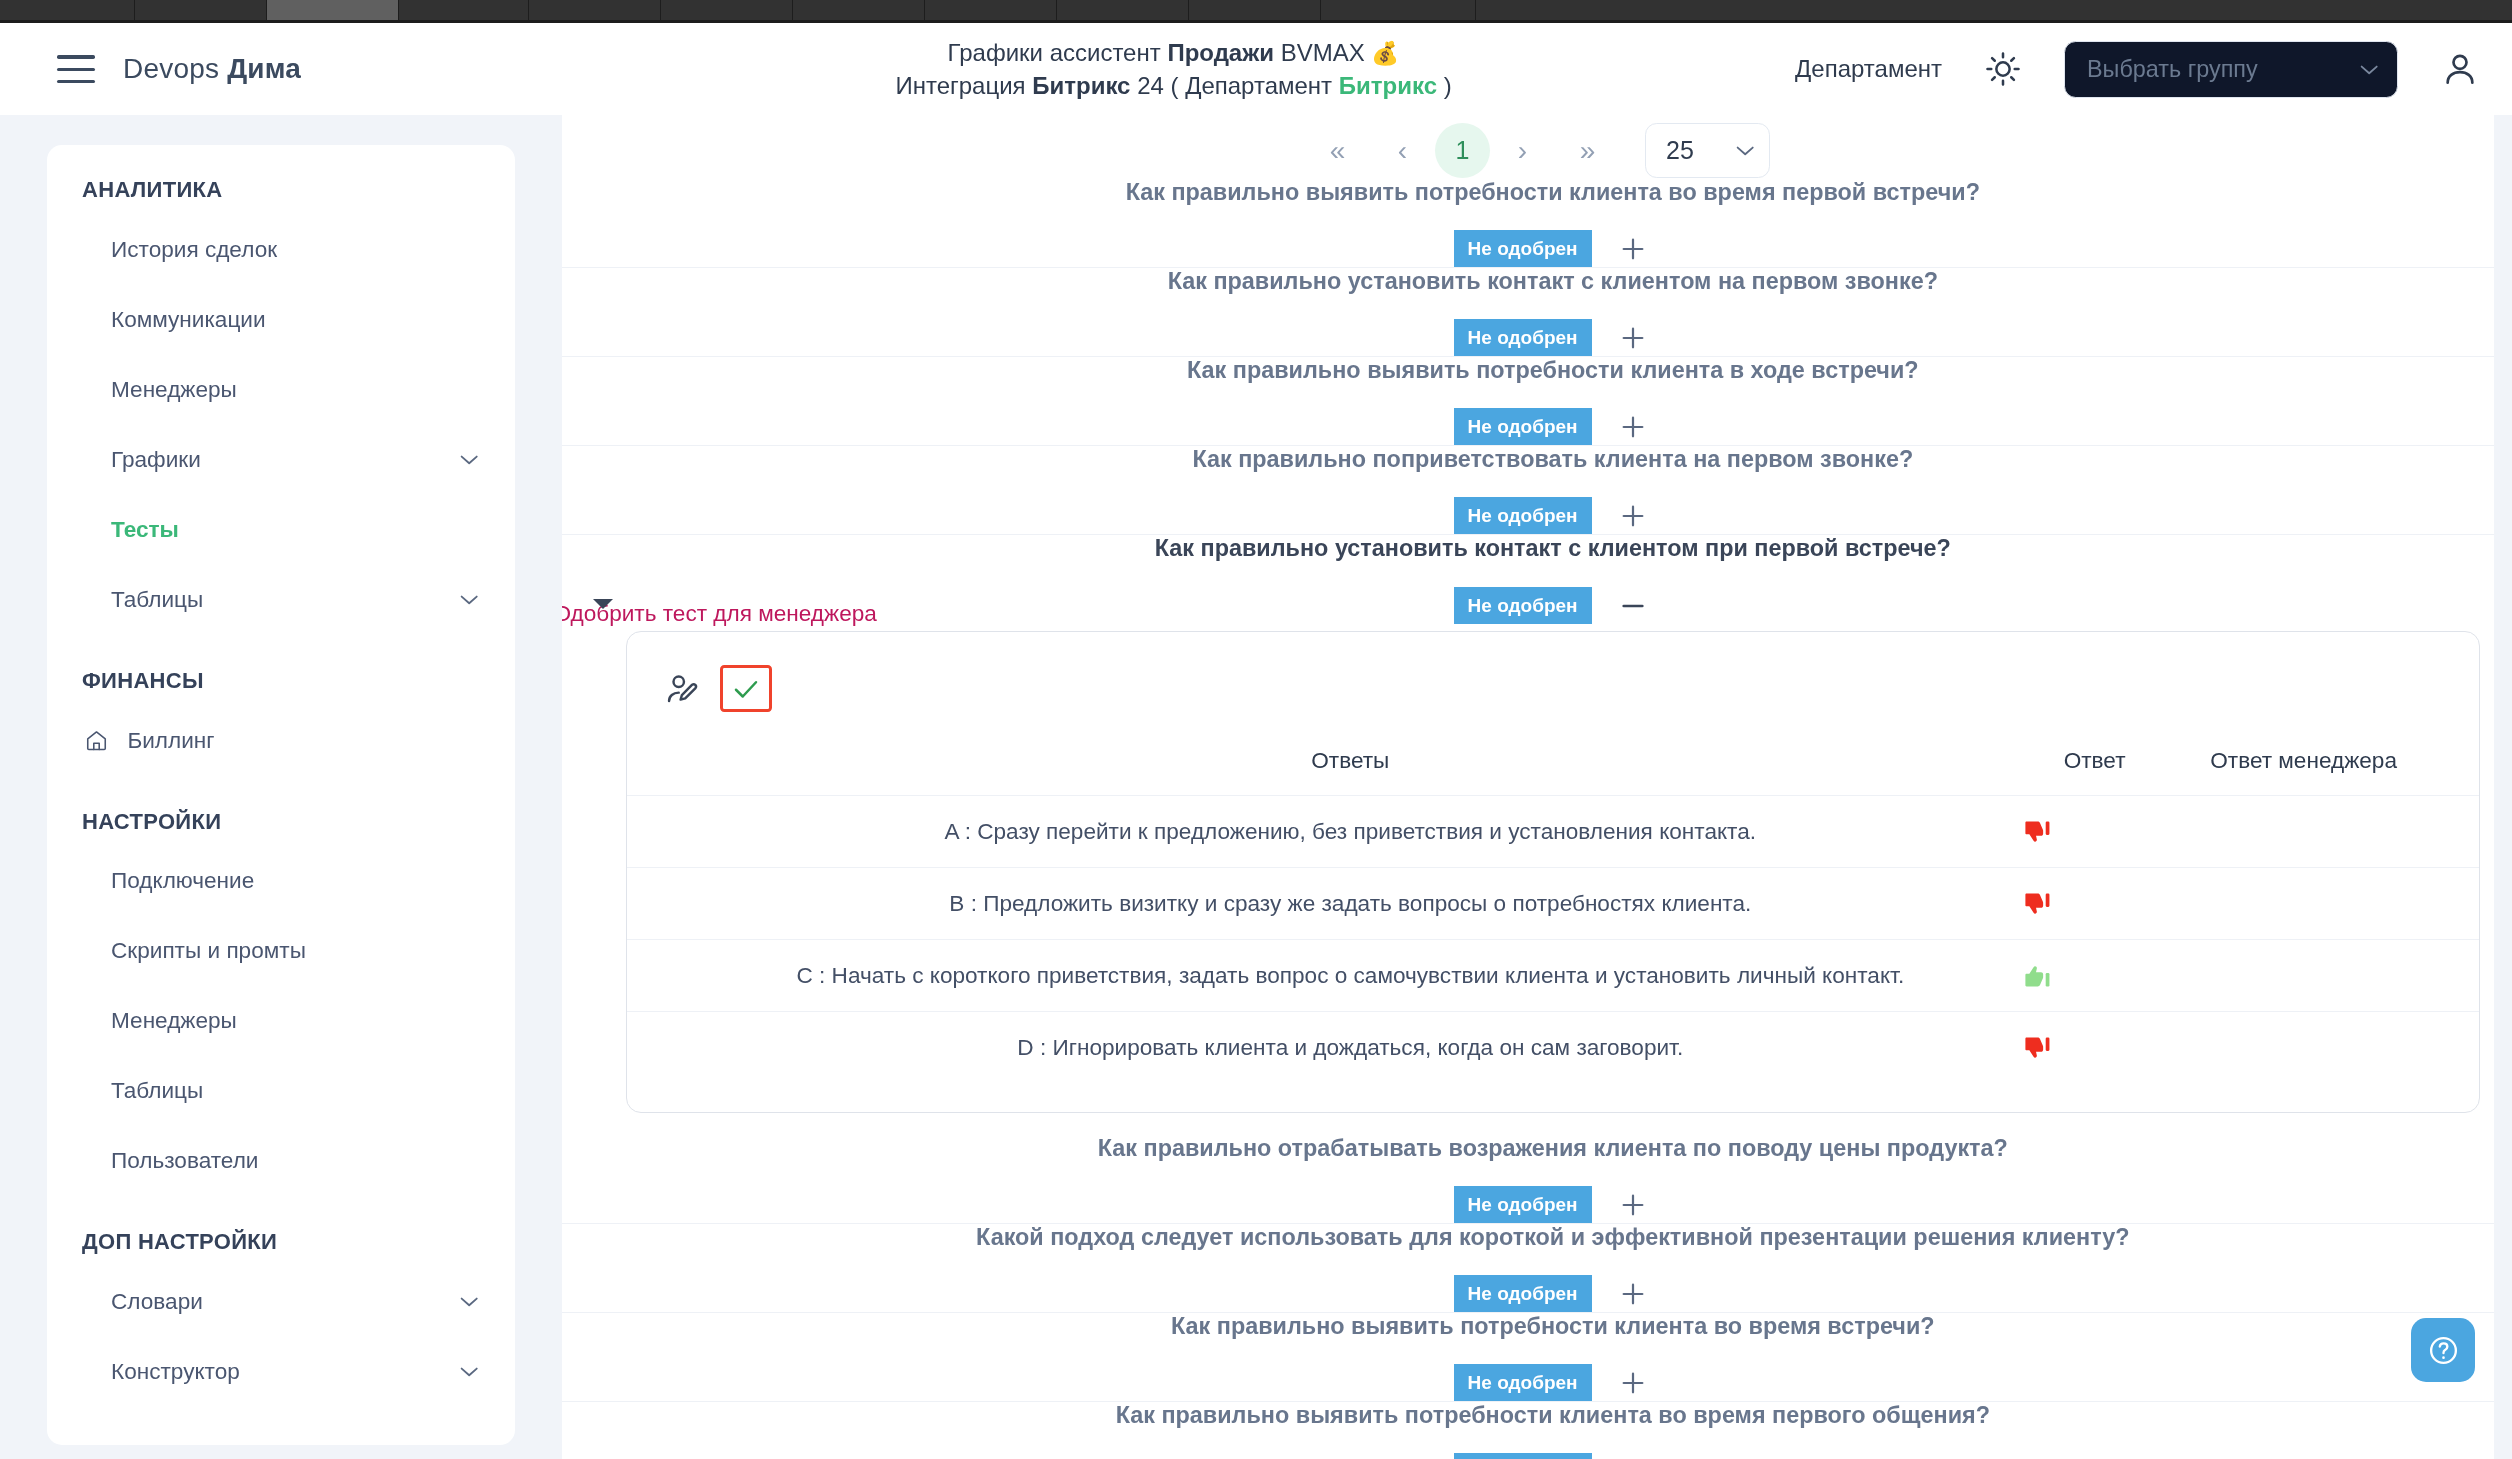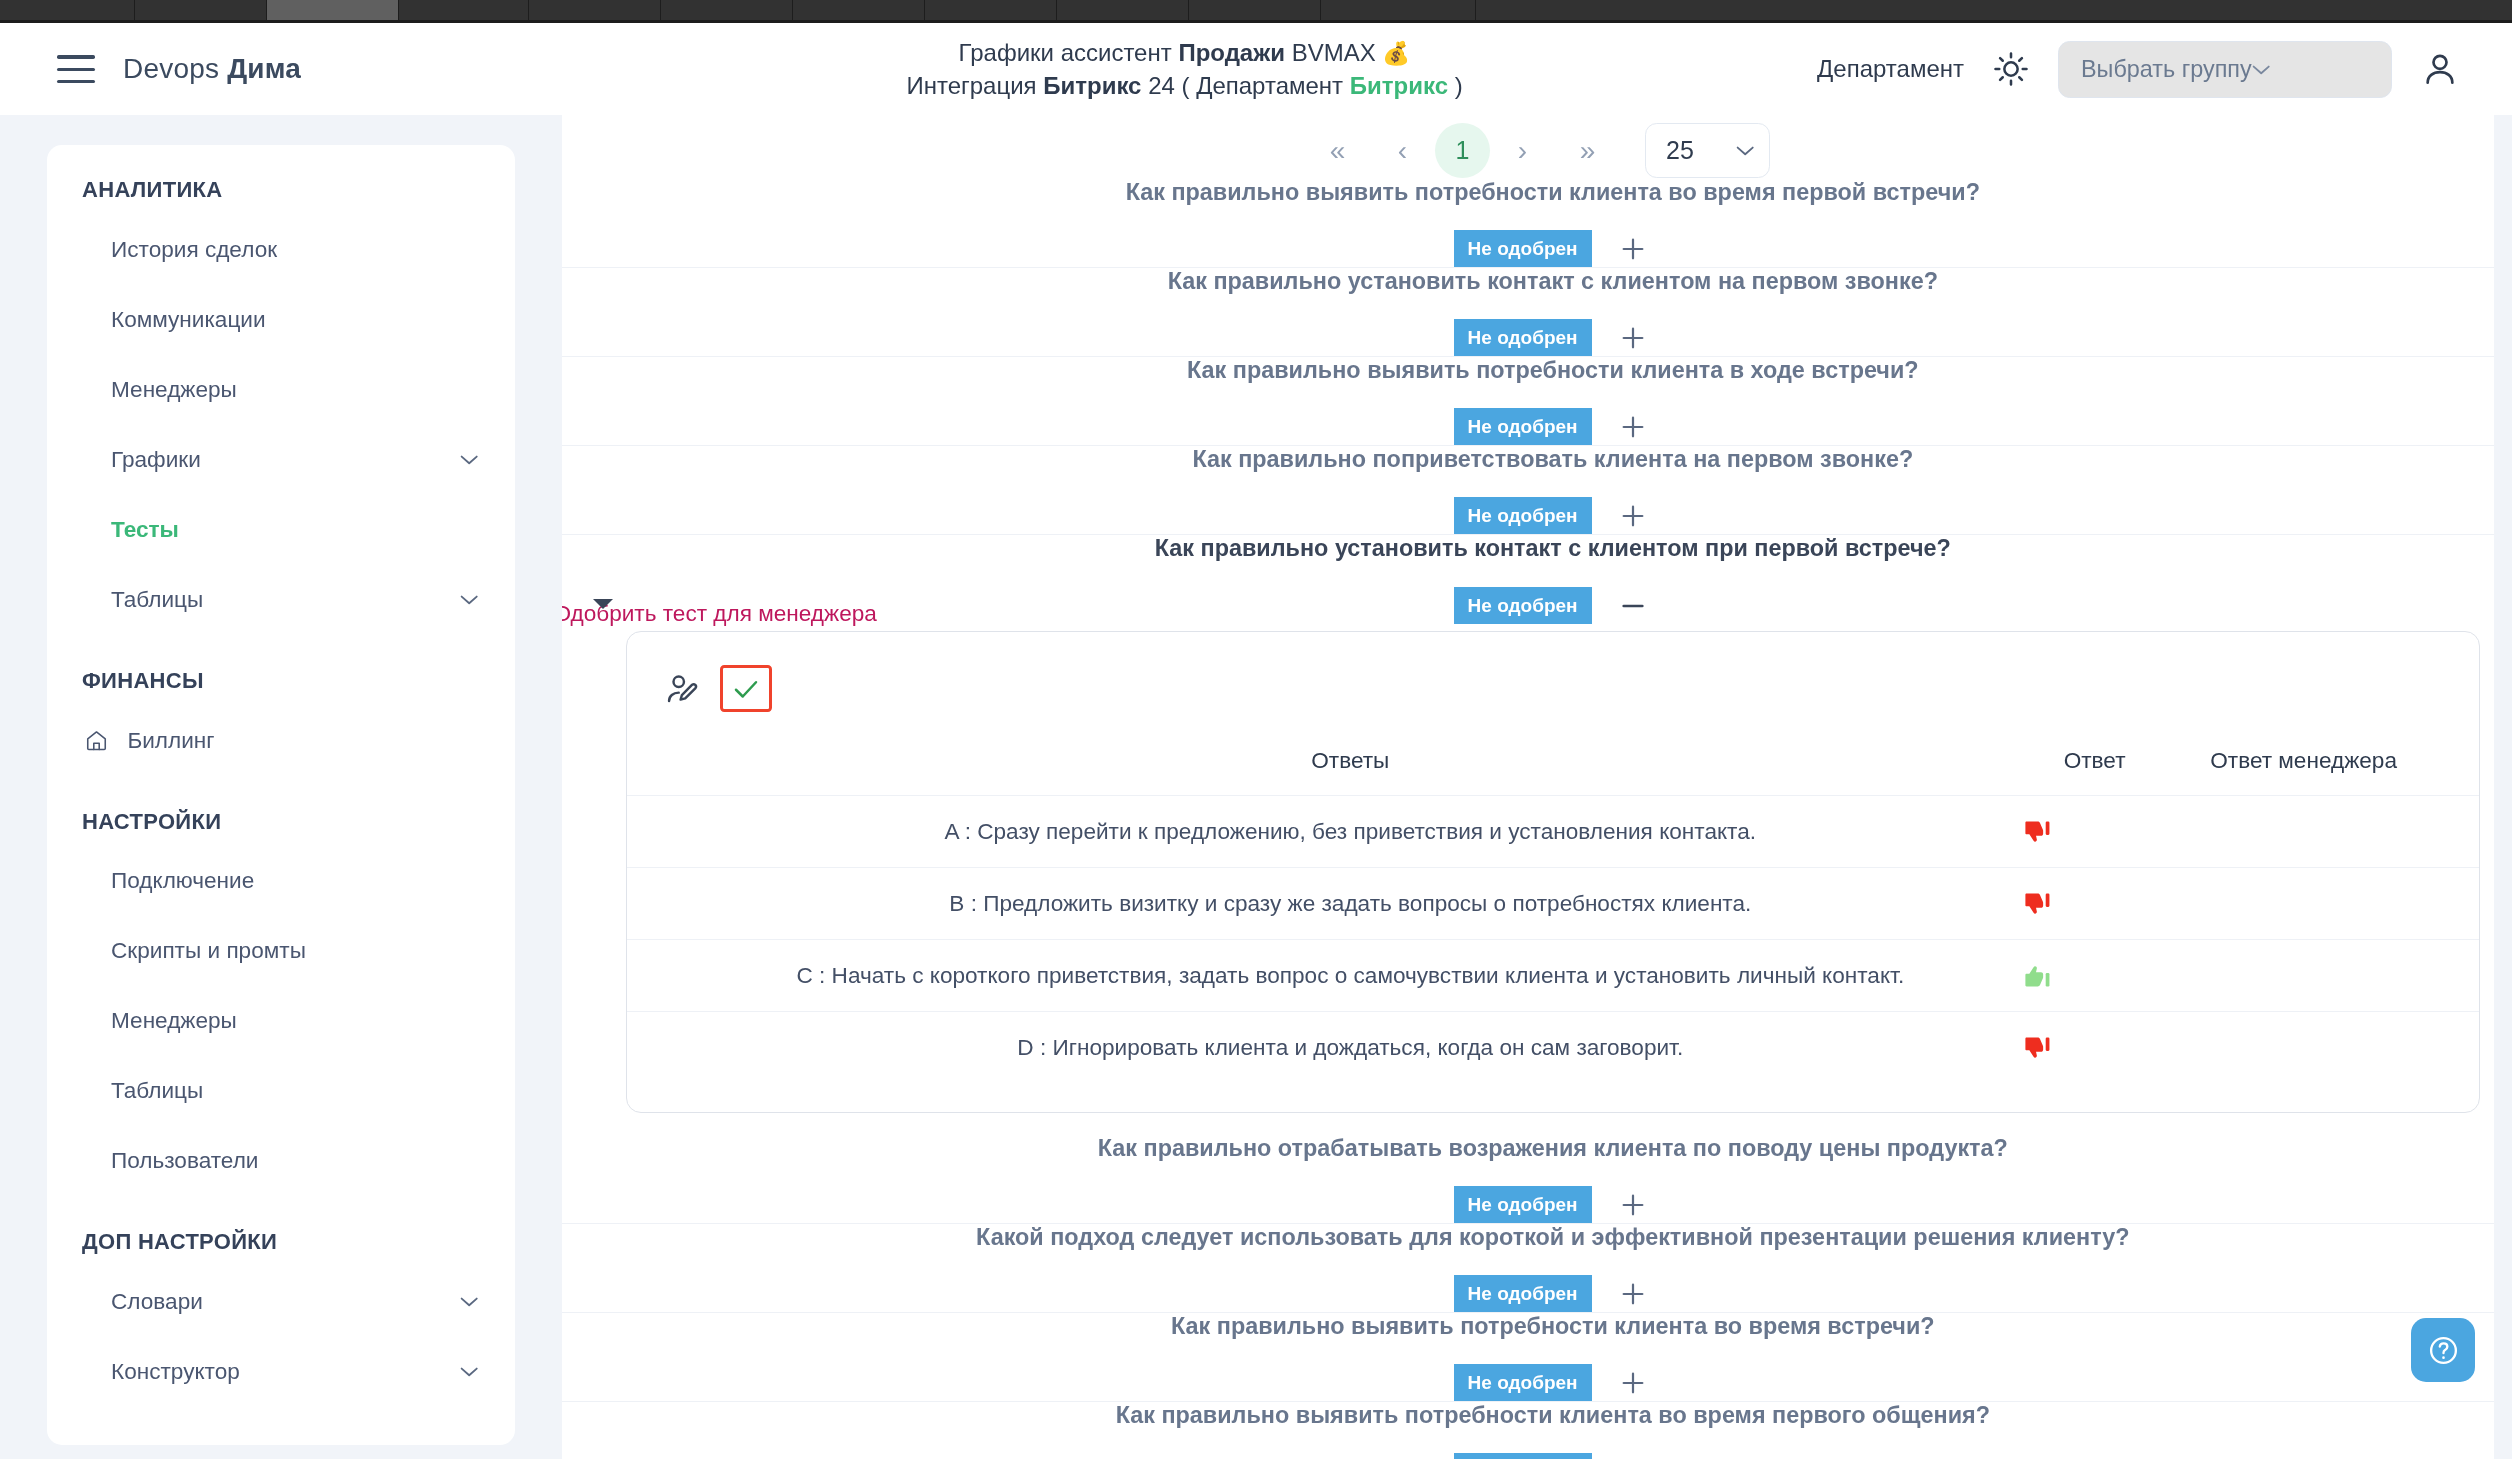--- a/index.html
+++ b/index.html
@@ -46,29 +46,29 @@
 
   #header-center {
     flex: 1; text-align: center; line-height: 1.38;
   }
   .hc-line { font-size: 24px; color: #2f3b4e; white-space: nowrap; }
   .hc-line b { font-weight: 700; }
   .hc-green { color: #3bb879; font-weight: 700; }
   .emoji { font-size: 22.6px; }
 
   #header-right {
-    display: flex; align-items: center; gap: 28px;
-    padding-right: 52px; flex: none;
+    display: flex; align-items: center; gap: 42px;
+    padding-right: 32px; flex: none;
   }
   #dept-label { font-size: 24px; color: #2f3b4e; white-space: nowrap; }
   #sun-icon { width: 38px; height: 38px; cursor: pointer; }
   #group-select {
     width: 334px; height: 57px; border: 1.7px solid #dfe5ee; border-radius: 11.7px;
-    display: flex; align-items: center; 
-    padding: 0 18.4px 0 22px; cursor: pointer; background: #e5e5e5;
+    display: flex; align-items: center; justify-content: space-between;
+    padding: 0 18.4px 0 22px; cursor: pointer; background: #0f172a;
   }
   #group-select-value { font-size: 23.4px; color: #6b7a90; white-space: nowrap; }
   #avatar-icon { width: 40px; height: 40px; cursor: pointer; }
 
   
   #page-body {
     position: absolute; top: 92px; left: 0; width: 2512px; height: 1344px;
     background: #f1f4f9;
   }
   #sidebar-col {

